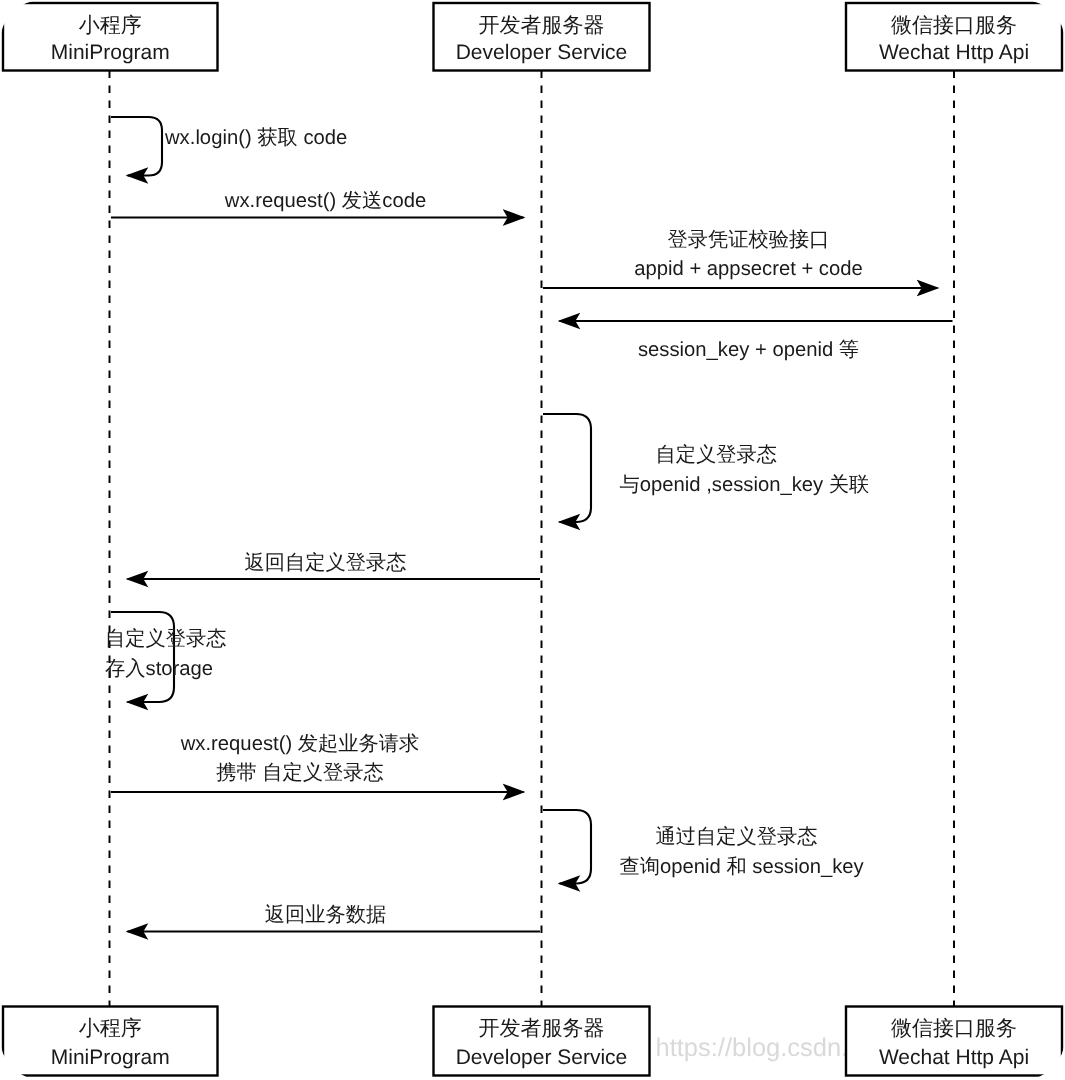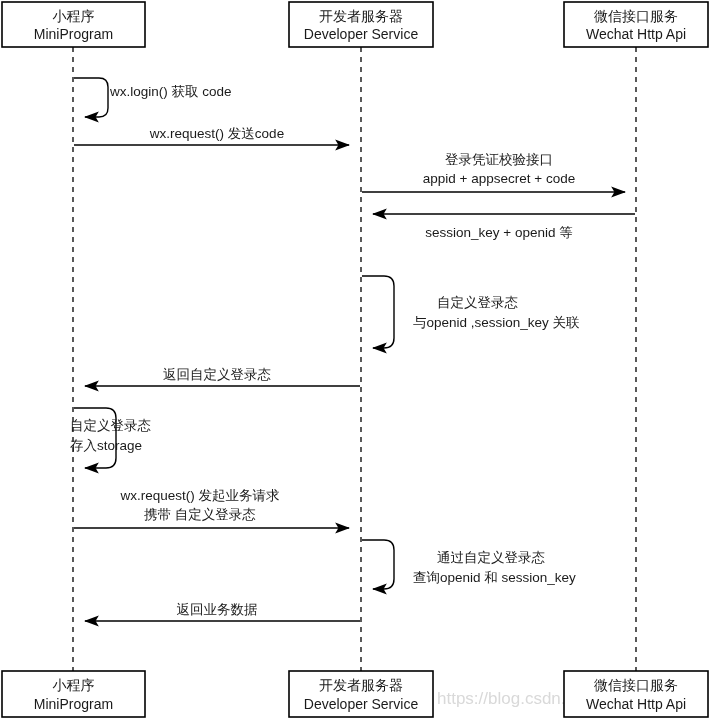--- a/index.html
+++ b/index.html
@@ -9,20 +9,21 @@
   }
   body {
     font-family: "Liberation Sans", "DejaVu Sans", sans-serif;
   }
   #diagram-root {
     position: relative;
     width: 710px;
     height: 720px;
     background: #ffffff;
     overflow: hidden;
+    border-radius: 28px;
   }
   #seq-svg {
     position: absolute;
     left: 0;
     top: 0;
     width: 710px;
     height: 720px;
   }
   .actor-box-rect {
     fill: #ffffff;

